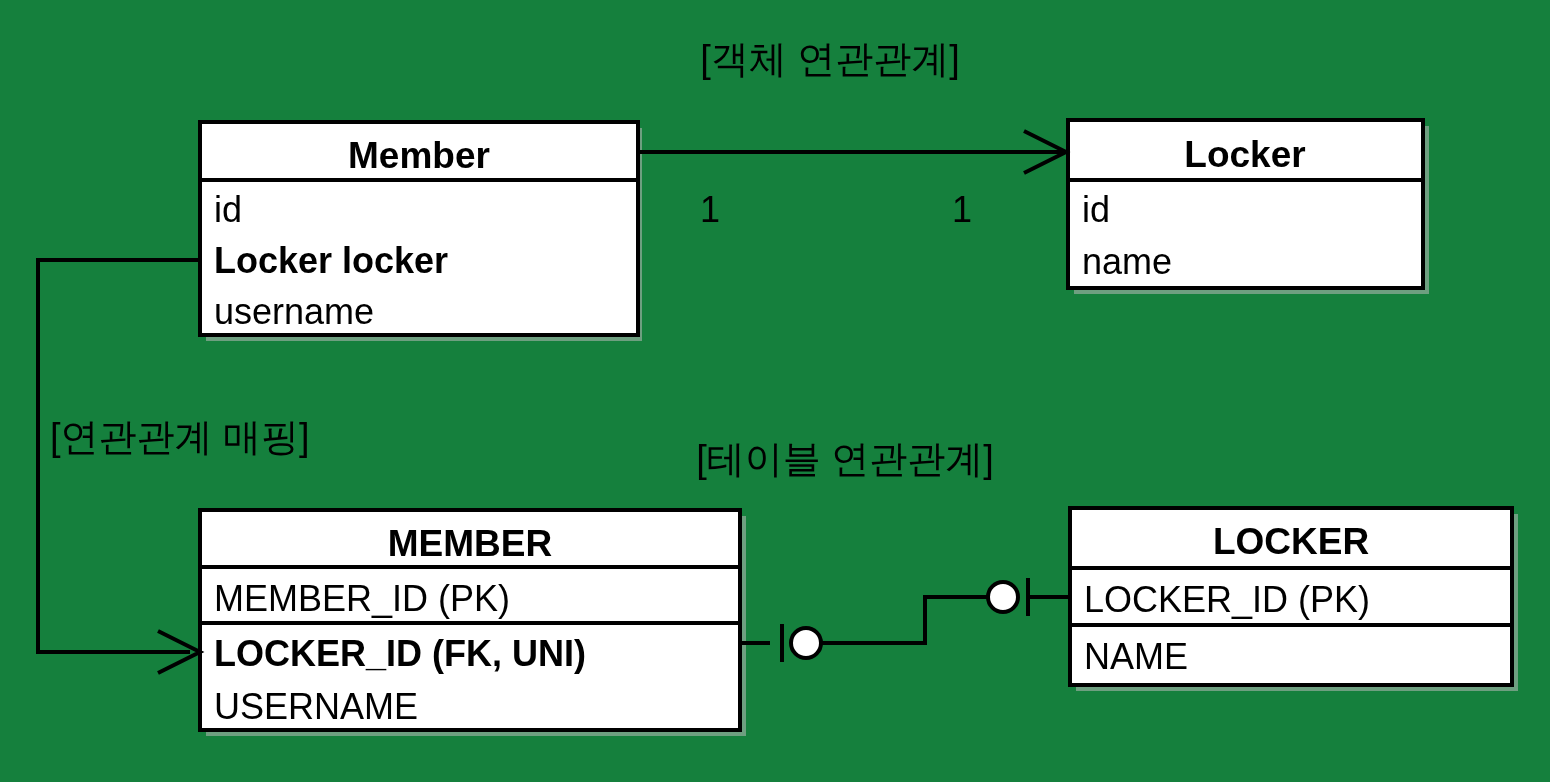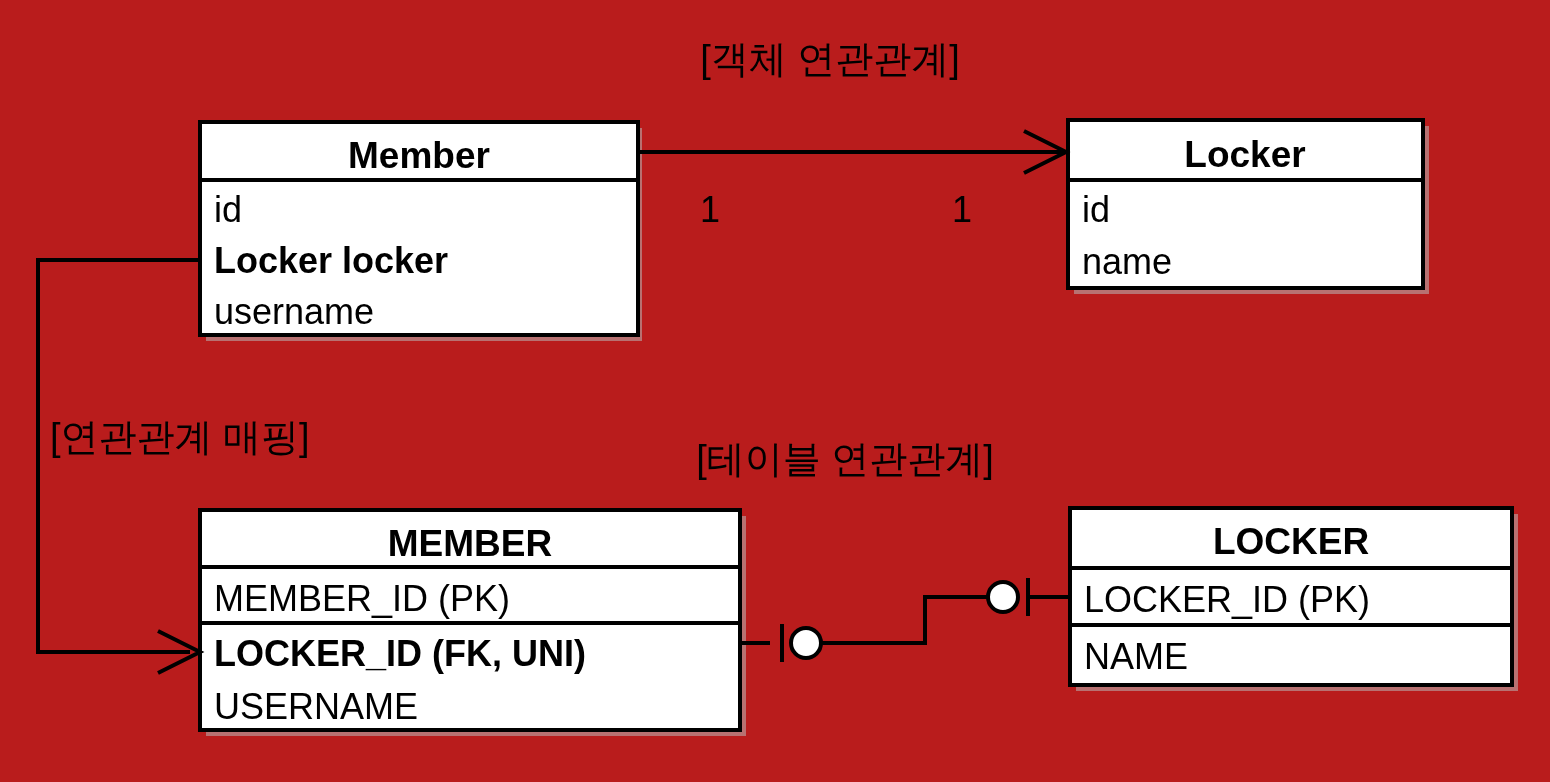--- a/index.html
+++ b/index.html
@@ -9,21 +9,21 @@
     background: #ffffff;
   }
   body {
     font-family: "Liberation Sans", "DejaVu Sans", sans-serif;
     color: #000000;
   }
   #diagram-root {
     position: relative;
     width: 1550px;
     height: 782px;
-    background: #b91c1c;
+    background: #15803d;
     overflow: hidden;
   }
   #diagram-svg {
     position: absolute;
     top: 0;
     left: 0;
     width: 1550px;
     height: 782px;
   }
   .box-rect {

